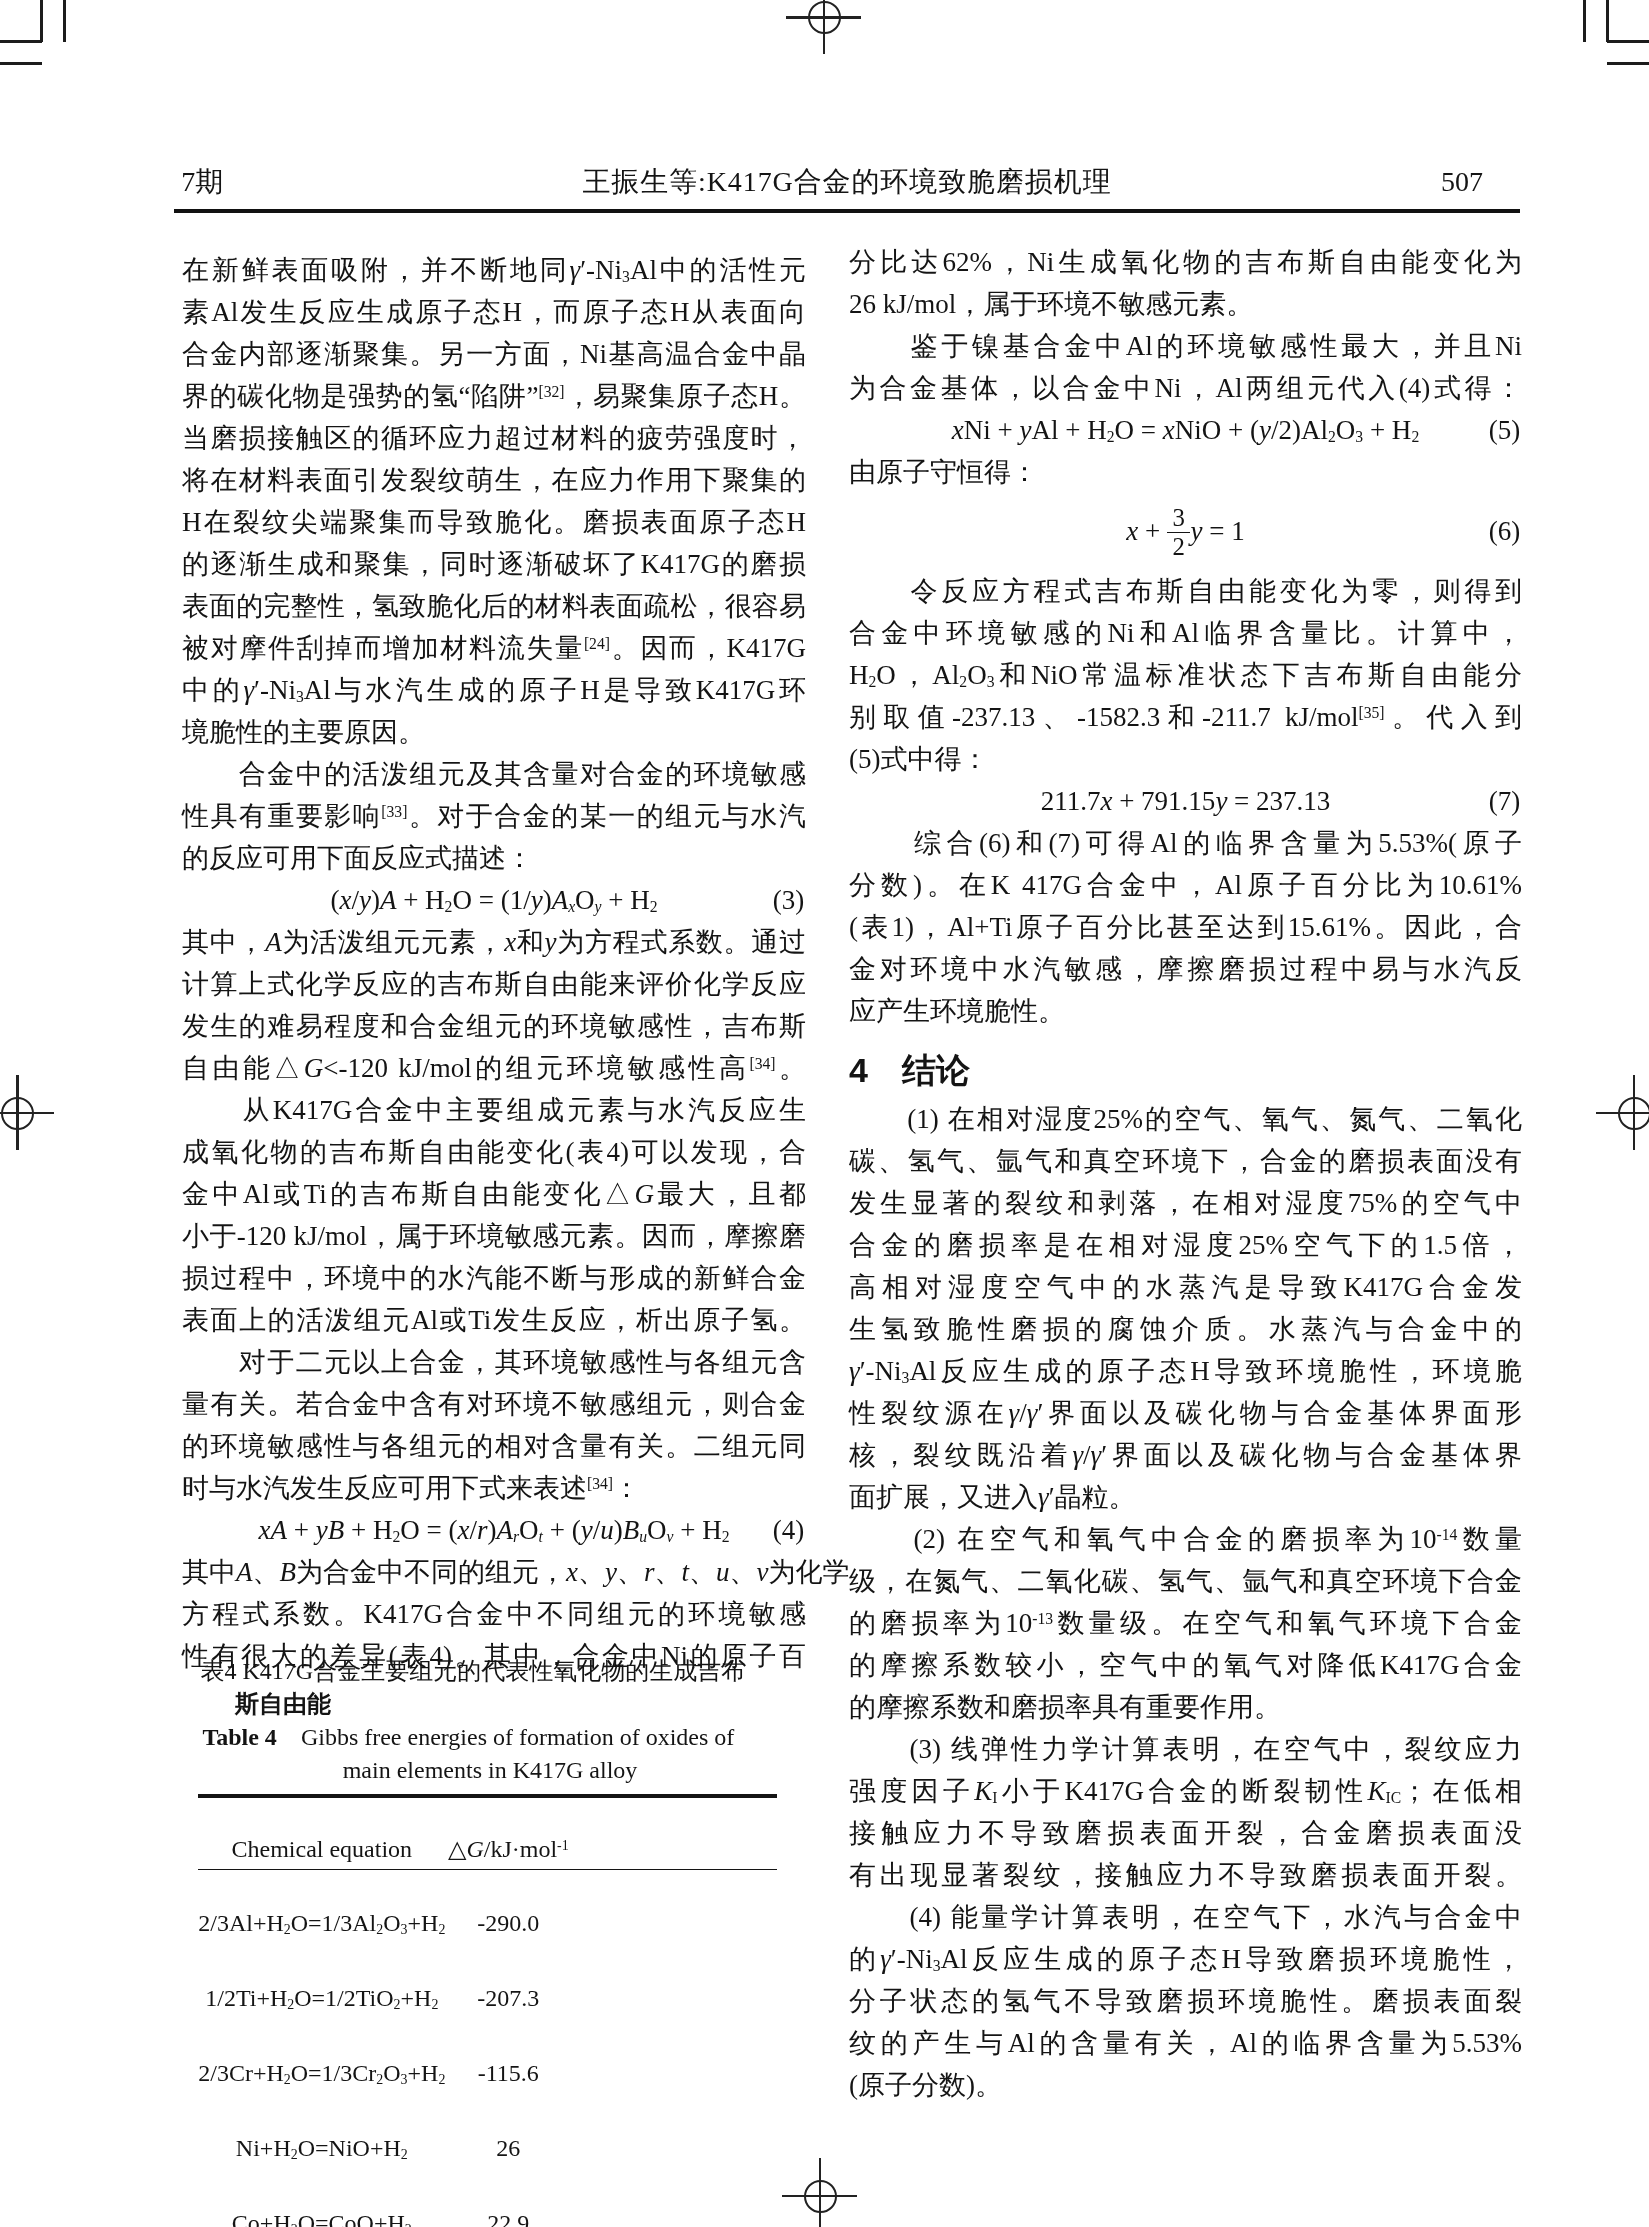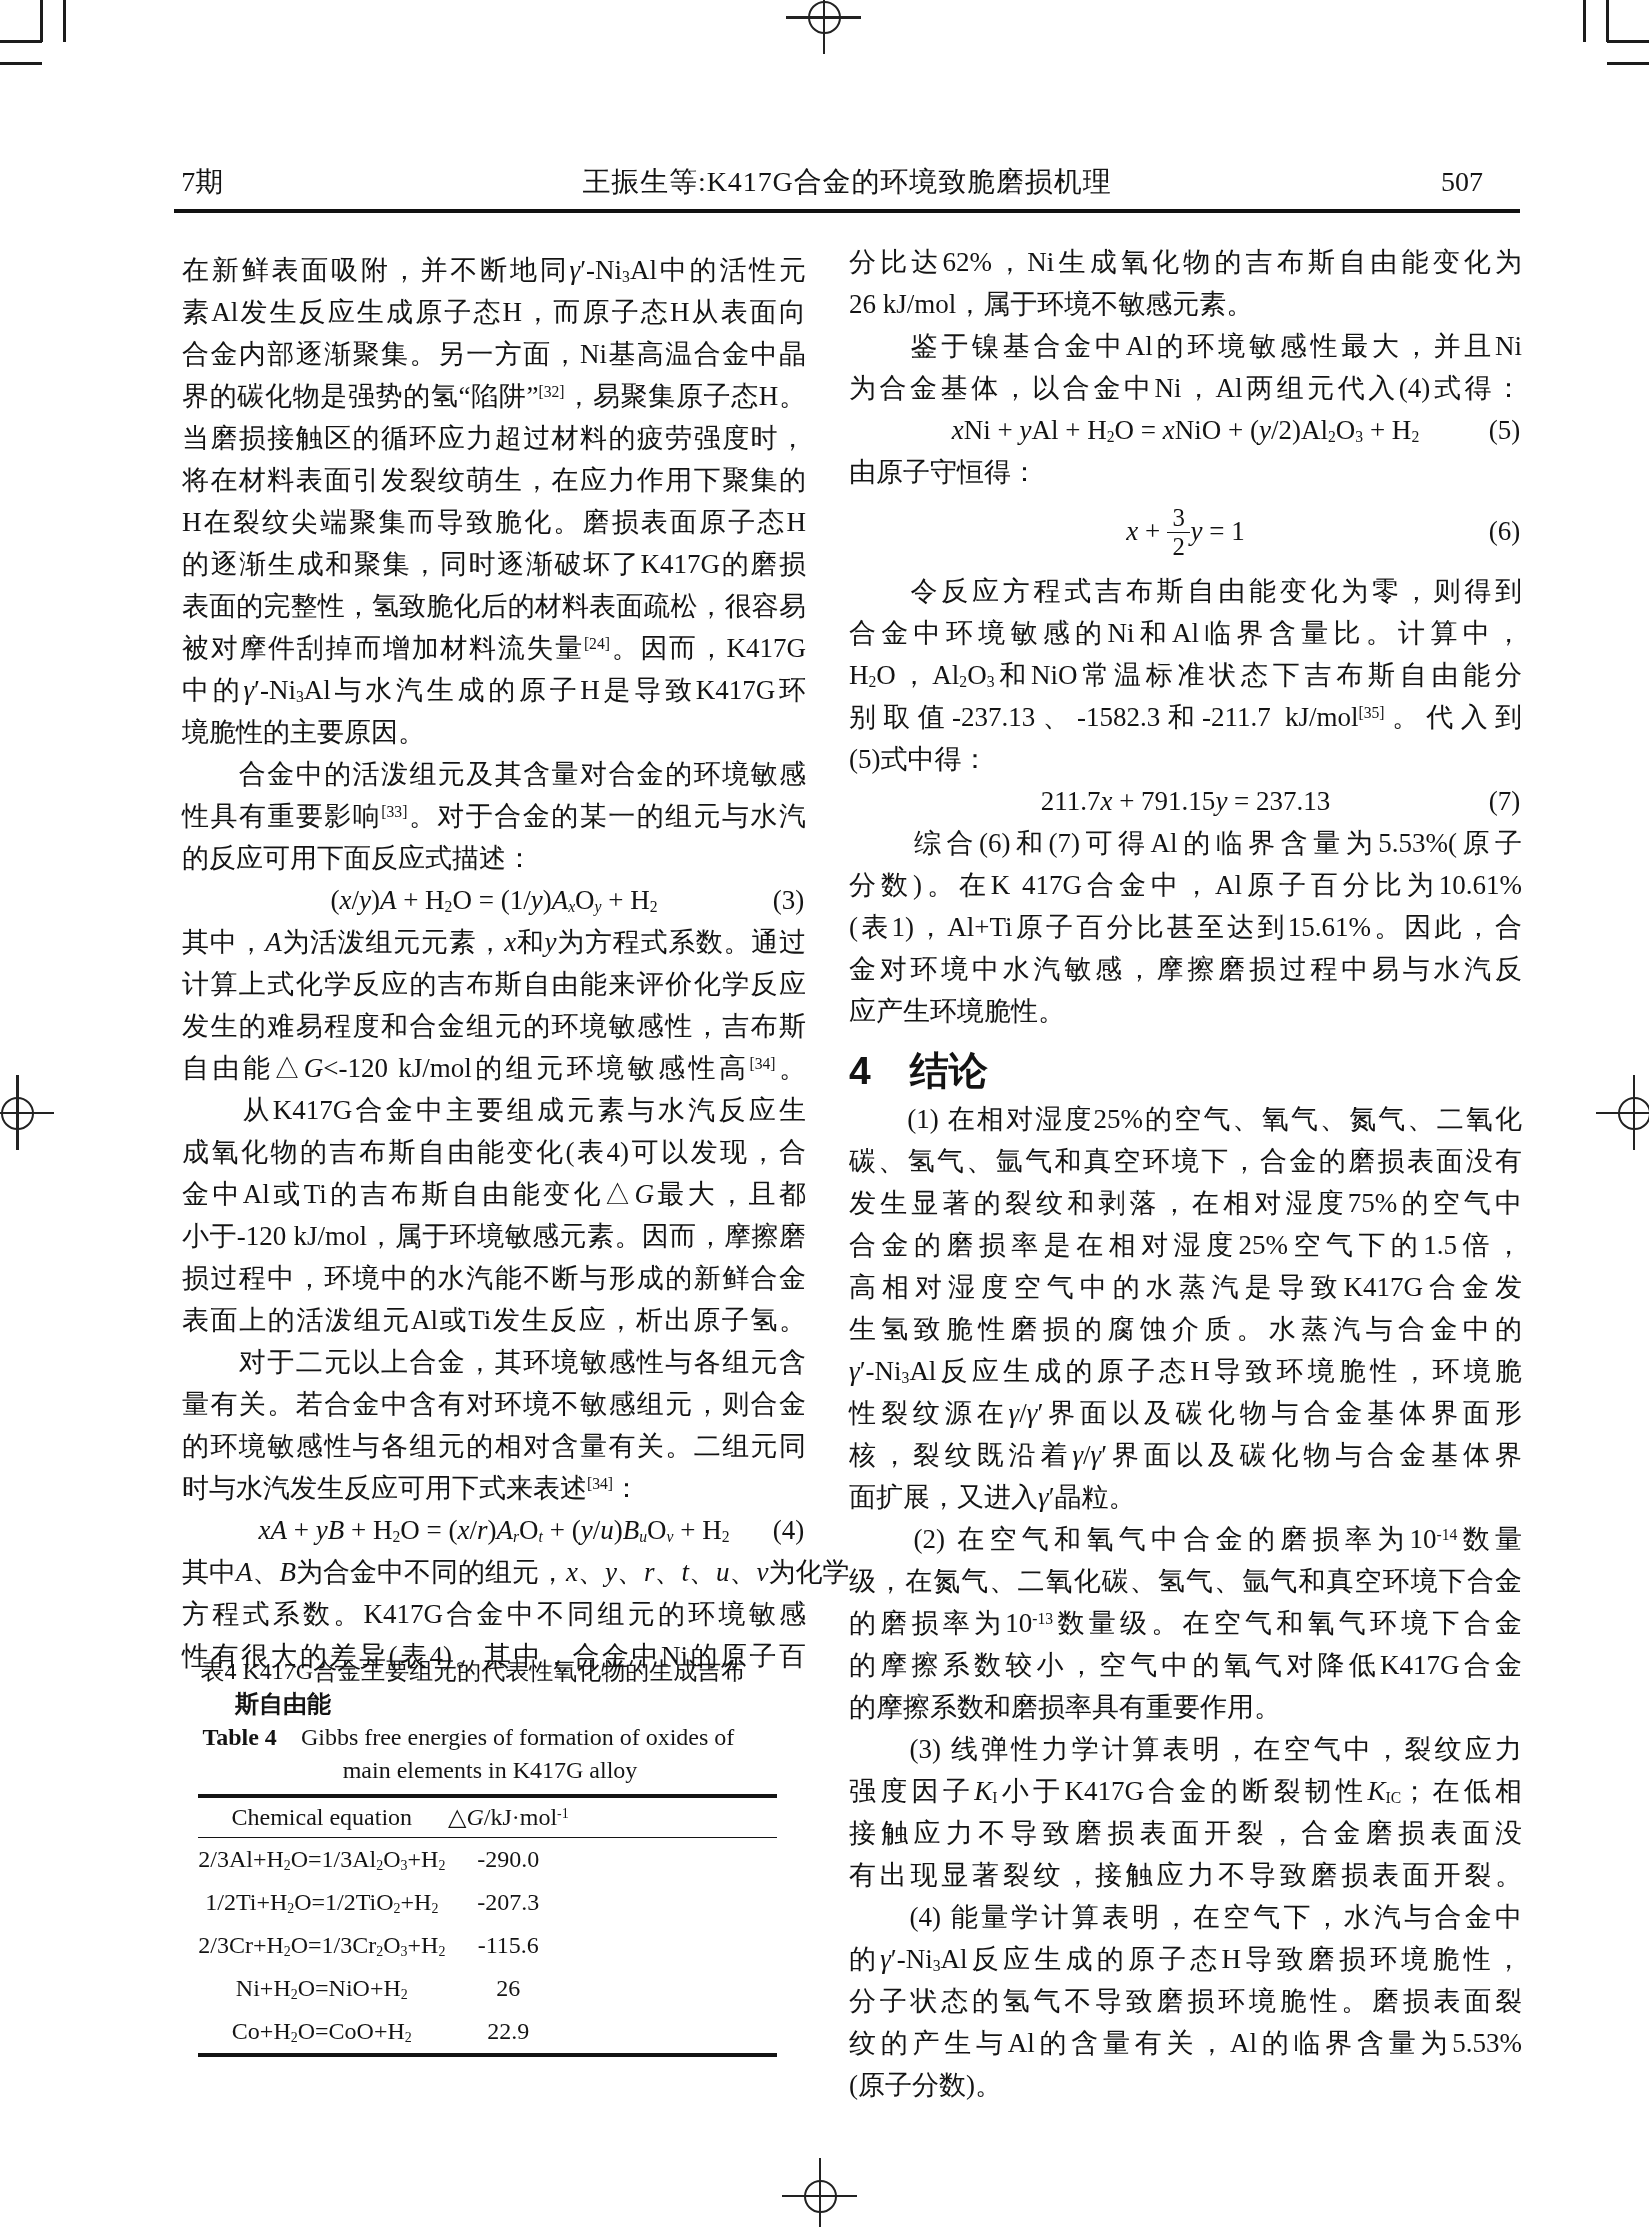--- a/index.html
+++ b/index.html
@@ -31,36 +31,36 @@
   sub{font-size:0.58em;vertical-align:-0.2em;line-height:0;}
   i{font-style:italic;}
 
   .eqline{position:relative;height:42px;line-height:42px;text-align:center;white-space:nowrap;}
   .eqline .eqnum{position:absolute;right:1.8px;}
   .eqline.tall{height:77px;line-height:77px;}
   .frac{display:inline-block;vertical-align:-0.6em;text-align:center;line-height:1.12;font-size:0.92em;}
   .frac .fn{display:block;border-bottom:1.8px solid #141414;padding:0 5.5px;}
   .frac .fd{display:block;}
 
-  .sec-h{font-family:"Liberation Sans",sans-serif;font-weight:bold;font-size:39px;height:66px;line-height:77px;text-align:left;text-align-last:left;white-space:nowrap;}
+  .sec-h{font-family:"Liberation Sans",sans-serif;font-weight:bold;font-size:34px;height:66px;line-height:77px;text-align:left;text-align-last:left;white-space:nowrap;}
 
   
   .tablewrap{position:absolute;left:184px;top:1655px;width:612px;font-size:24px;}
   .capcn{height:33px;line-height:33px;white-space:nowrap;}
   .capcn .lab{font-weight:normal;}
   .capcn1{padding-left:16.5px;}
   .capcn2{padding-left:51px;font-weight:bold;}
   .capen{height:33px;line-height:33px;white-space:nowrap;}
   .capen1{padding-left:18.4px;}
   .capen1 .lab{font-weight:bold;}
   .capen2{text-align:center;}
   .tbl{position:absolute;left:13.8px;top:139px;width:579px;}
   .tbl .rule{height:3.7px;background:#141414;}
   .tbl .rule.thin{height:1.8px;}
-  .trow{position:relative;height:43px;line-height:43px;}
+  .trow{position:relative;height:43px;line-height:43px;margin-top:32px;}
   .trow.thead{height:39px;line-height:39px;}
   .trow .c1{position:absolute;left:0;width:248px;text-align:center;white-space:nowrap;}
   .trow .c2{position:absolute;left:248px;width:125px;text-align:center;white-space:nowrap;}
 </style>
 </head>
 <body>
 
 <div class="page">
 
   <div>

